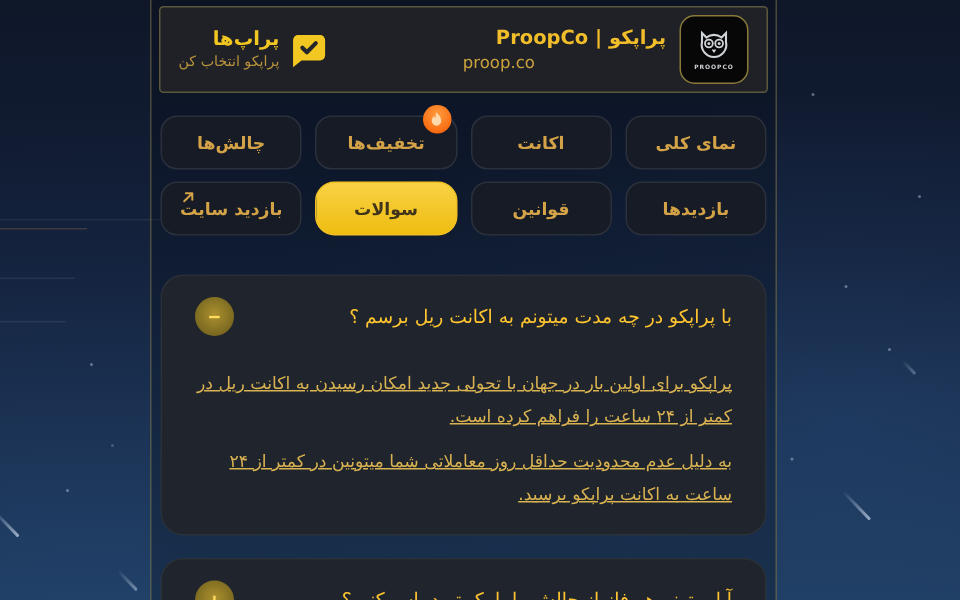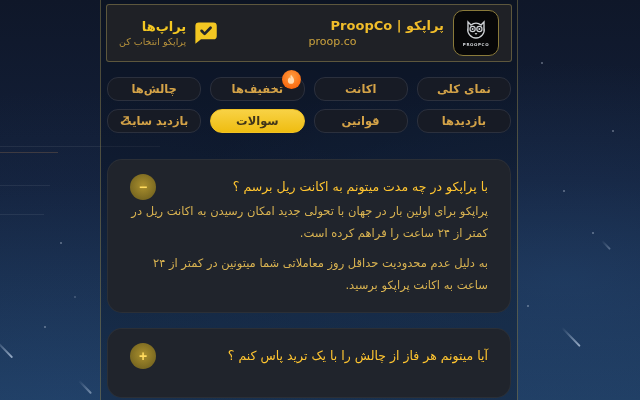--- a/index.html
+++ b/index.html
@@ -26,49 +26,49 @@
     border-radius:3px;background:#1f2126;display:flex;align-items:center;justify-content:space-between;
     padding:0 12px;direction:rtl;}
   .brand{display:flex;align-items:center;gap:9px;}
   .logo-box{width:44px;height:44px;border-radius:10px;background:#070708;border:1px solid #8a7a3a;
     display:flex;flex-direction:column;align-items:center;justify-content:center;gap:1px;}
   .logo-box svg{display:block;}
   .logo-word{font-size:4px;letter-spacing:.6px;color:#cfd2d6;font-weight:bold;}
   .brand-text{text-align:left;}
   .brand-title{font-size:13px;font-weight:bold;color:#f1bd2a;line-height:1.25;margin-left:22px;}
   .brand-sub{font-size:11px;color:#cba23d;font-weight:normal;}
-  .props{display:flex;align-items:flex-start;gap:6px;direction:rtl;}
+  .props{display:flex;align-items:center;gap:6px;direction:rtl;}
   .props-text{text-align:right;}
   .props-title{font-size:13px;font-weight:bold;color:#f3c722;line-height:1.2;}
   .props-sub{font-size:9.5px;color:#b8933c;margin-top:2px;}
 
   
   .tabs{direction:rtl;display:grid;grid-template-columns:repeat(4,1fr);gap:8px 9px;margin:15px 6px 0;}
-  .tab{position:relative;height:24px;box-sizing:border-box;border-radius:11px;background:#171b25;
+  .tab{position:relative;height:36px;box-sizing:border-box;border-radius:11px;background:#171b25;
     border:1px solid #2b303d;color:#d4a348;font-size:11.5px;font-weight:bold;
     display:flex;align-items:center;justify-content:center;cursor:pointer;}
   .tab.active{background:linear-gradient(to bottom,#f8d245,#efbd11);border-color:#f1c123;
     color:#40351a;border-radius:13px;}
   .badge{position:absolute;top:-8px;right:3px;width:19px;height:19px;border-radius:50%;
     background:radial-gradient(circle at 50% 35%,#ff9c3f,#f9690f 75%);
     display:flex;align-items:center;justify-content:center;}
   .ext-arrow{position:absolute;top:5px;left:13px;}
 
   
   .faq{margin:26px 6px 0;}
   .card{background:#20242c;border:1px solid rgba(255,255,255,.05);border-radius:15px;
     padding:14px 22px 15px;box-sizing:border-box;direction:rtl;}
   .card + .card{margin-top:15px;}
   .card.cut{height:70px;overflow:hidden;}
   .q-row{display:flex;align-items:center;justify-content:space-between;gap:10px;}
   .q-text{font-size:12.5px;font-weight:normal;color:#ffc530;line-height:1.6;}
   .toggle{flex:0 0 auto;width:26px;height:26px;border-radius:50%;border:none;cursor:pointer;
     background:radial-gradient(circle at 50% 45%,#ab902e 0%,#73631f 80%);
     color:#ffdb5e;font-size:14px;font-weight:bold;line-height:26px;text-align:center;padding:0;}
-  .answer{margin-top:0;font-size:11.5px;color:#d9b351;line-height:1.95;text-align:right;}
+  .answer{margin-top:20px;font-size:11.5px;color:#d9b351;line-height:1.95;text-align:right;text-decoration:underline;}
   .answer p{margin:0;}
   .answer p + p{margin-top:7px;}
 </style>
 </head>
 <body>
 
 <div class="scene">
 
   <div class="hline warm" style="left:0;top:152px;width:58px;"></div>
   <div class="hline" style="left:0;top:146px;width:160px;"></div>

